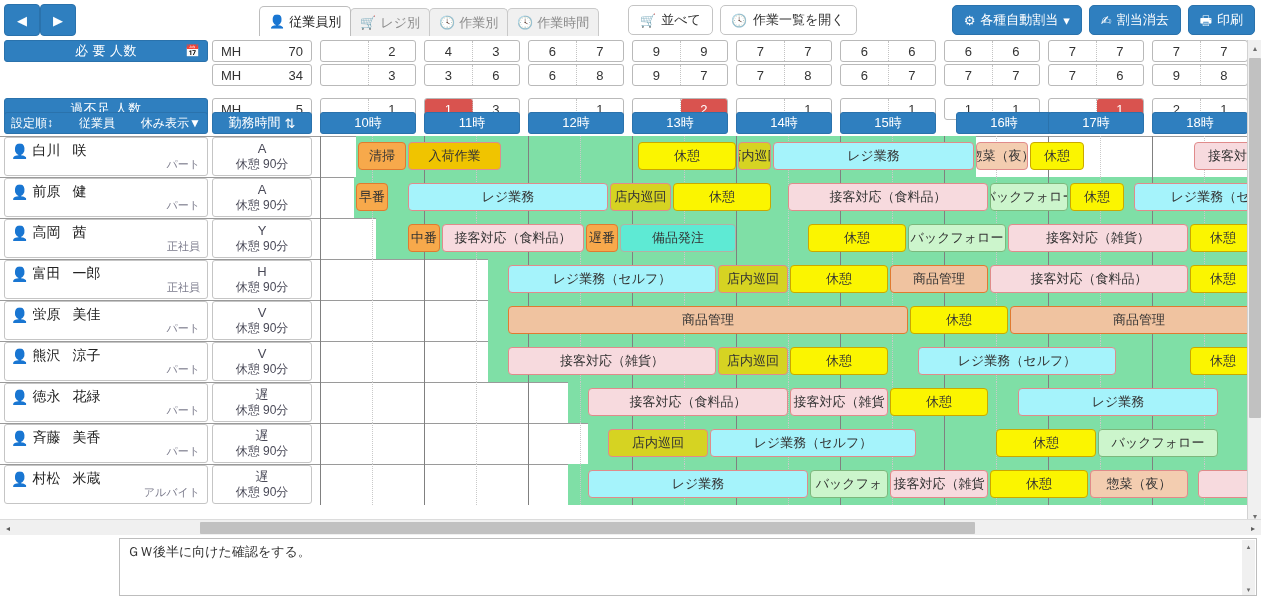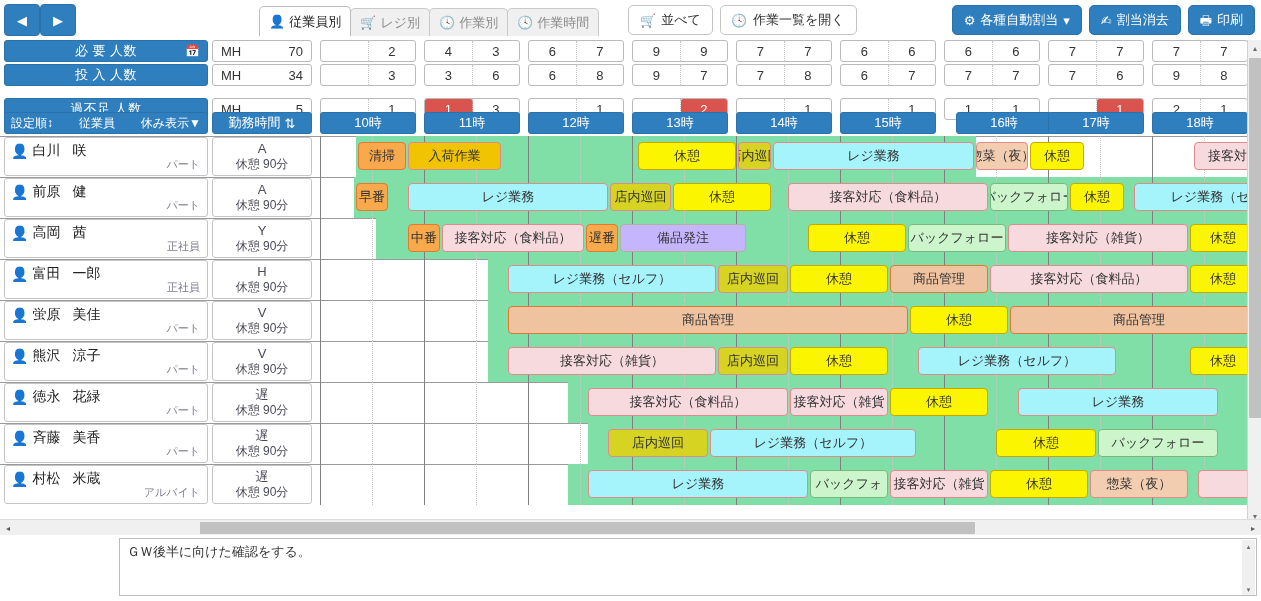--- a/index.html
+++ b/index.html
@@ -224,23 +224,20 @@
         <div class="hourbox" style="left:1048px">
           <div class="half first">7</div>
           <div class="half">7</div>
         </div>
         <div class="hourbox" style="left:1152px">
           <div class="half first">7</div>
           <div class="half">7</div>
         </div>
       </div>
       <div class="sumrow" style="top:24px">
-        <div class="lbl-cell">
-          <span>投 入 人数</span>
-        </div>
         <div class="mh-cell">
           <span>MH</span>
           <span>34</span>
         </div>
         <div class="hourbox" style="left:320px">
           <div class="half first"></div>
           <div class="half">3</div>
         </div>
         <div class="hourbox" style="left:424px">
           <div class="half first">3</div>
@@ -499,21 +496,21 @@
           <div class="vdot" style="left:888px"></div>
           <div class="bar" style="left:92px;width:32px;background:#f7a94b;border-color:#e07a30">
             <span>中番</span>
           </div>
           <div class="bar" style="left:126px;width:142px;background:#f7dade;border-color:#e08b8b">
             <span>接客対応（食料品）</span>
           </div>
           <div class="bar" style="left:270px;width:32px;background:#f7a94b;border-color:#e07a30">
             <span>遅番</span>
           </div>
-          <div class="bar" style="left:304px;width:126px;background:#c4b5fd;border-color:#b5b0a2">
+          <div class="bar" style="left:304px;width:116px;background:#5eead4;border-color:#b5b0a2">
             <span>備品発注</span>
           </div>
           <div class="bar" style="left:492px;width:98px;background:#fbf500;border-color:#caa800">
             <span>休憩</span>
           </div>
           <div class="bar" style="left:592px;width:98px;background:#ccf5cc;border-color:#7cb87c">
             <span>バックフォロー</span>
           </div>
           <div class="bar" style="left:692px;width:180px;background:#f7dade;border-color:#e08b8b">
             <span>接客対応（雑貨）</span>

